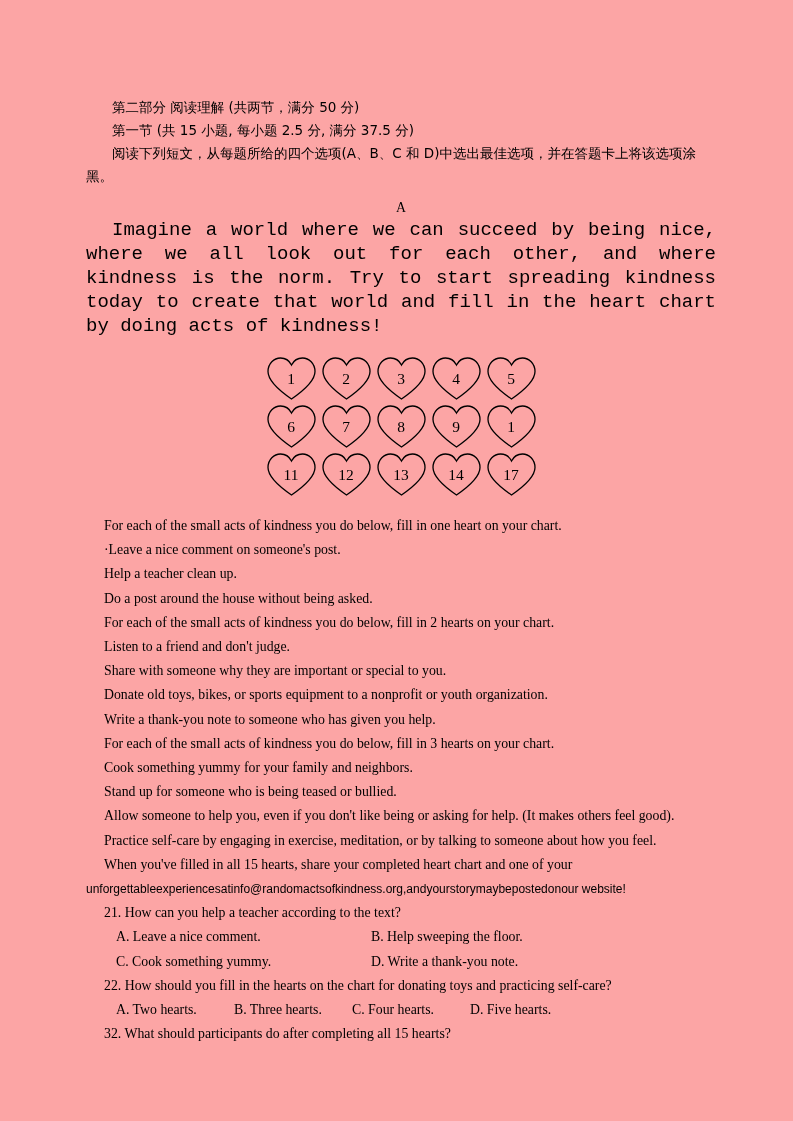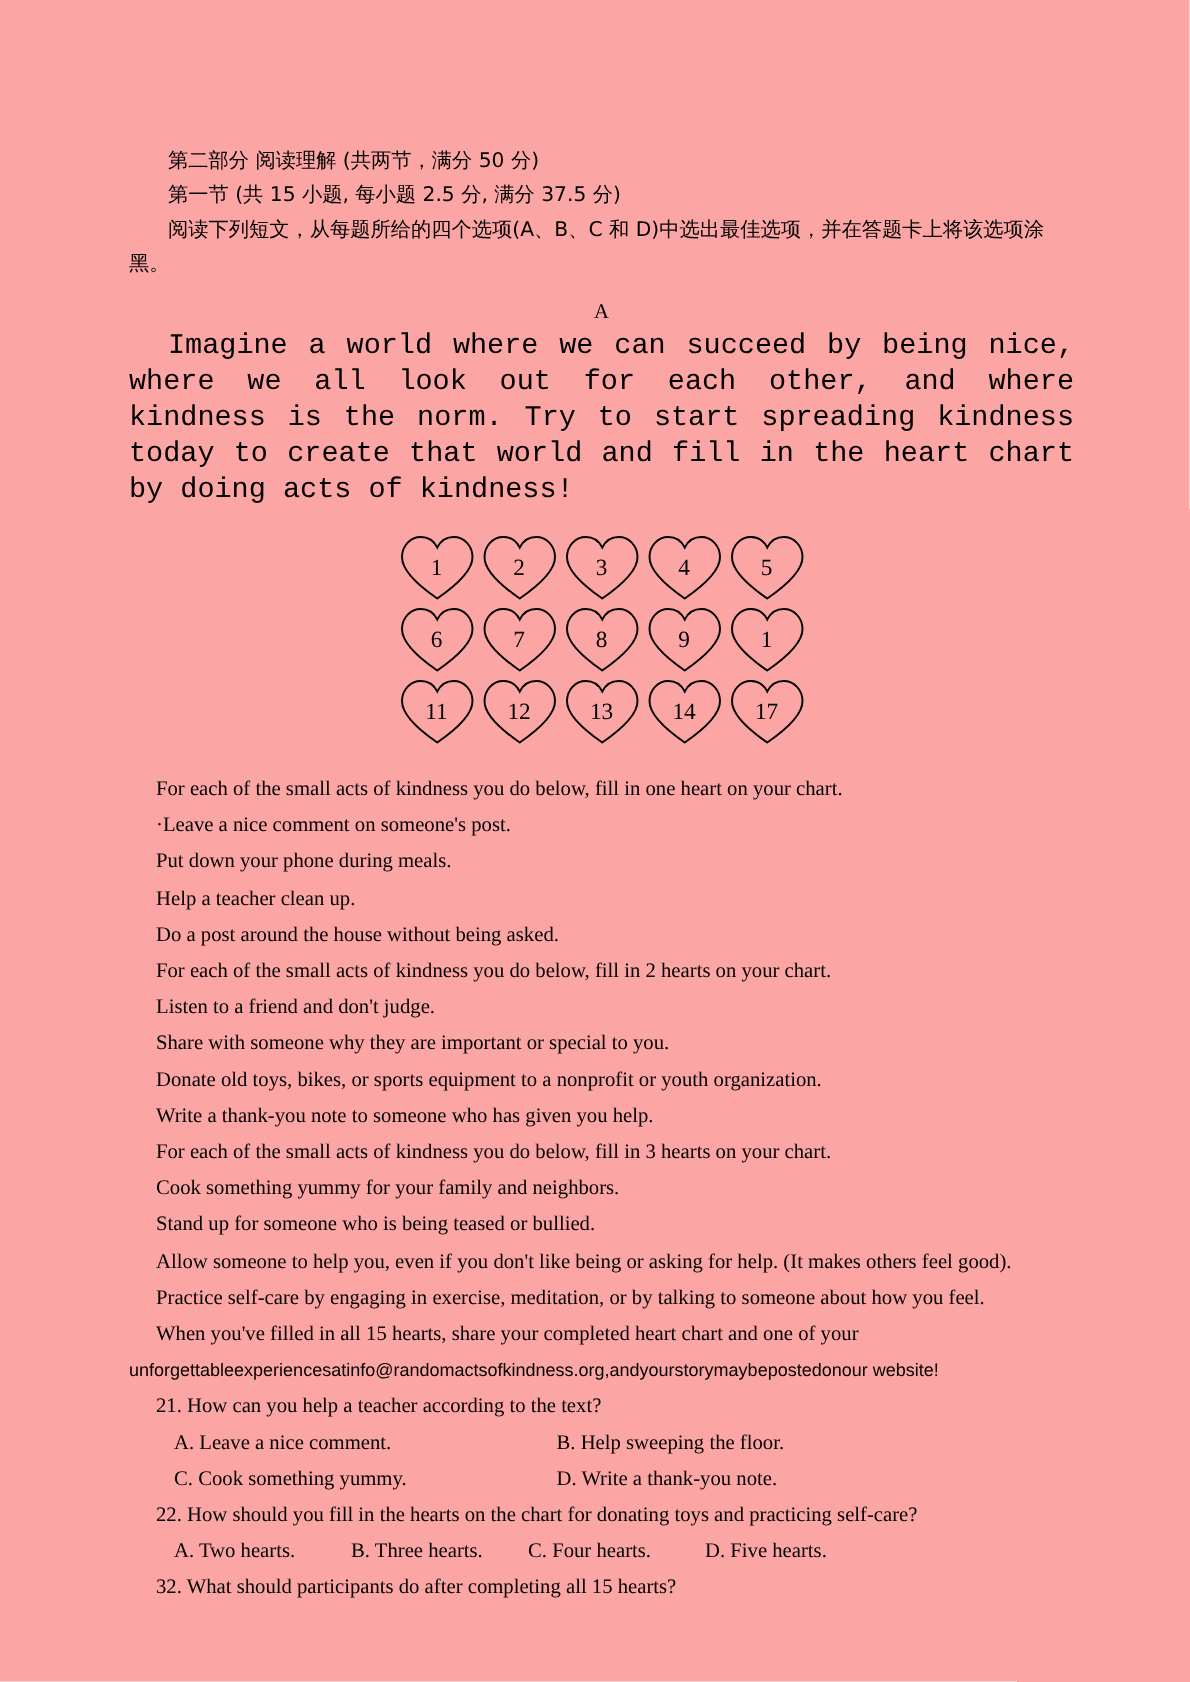--- a/index.html
+++ b/index.html
@@ -242,21 +242,20 @@
             <path d="M27.5 45 C13 35 4 26 4 17.5 C4 9.5 10 4 16.5 4 C21.5 4 25.5 7 27.5 11 C29.5 7 33.5 4 38.5 4 C45 4 51 9.5 51 17.5 C51 26 42 35 27.5 45 Z" fill="none" stroke="#000" stroke-width="1.3"></path>
           </svg>
           <span>17</span>
         </div>
       </div>
     </div>
 
     <div class="list">
       <div class="line">For each of the small acts of kindness you do below, fill in one heart on your chart.</div>
       <div class="line">·Leave a nice comment on someone's post.</div>
-      <div class="line">Put down your phone during meals.</div>
       <div class="line">Help a teacher clean up.</div>
       <div class="line">Do a post around the house without being asked.</div>
       <div class="line">For each of the small acts of kindness you do below, fill in 2 hearts on your chart.</div>
       <div class="line">Listen to a friend and don't judge.</div>
       <div class="line">Share with someone why they are important or special to you.</div>
       <div class="line">Donate old toys, bikes, or sports equipment to a nonprofit or youth organization.</div>
       <div class="line">Write a thank-you note to someone who has given you help.</div>
       <div class="line">For each of the small acts of kindness you do below, fill in 3 hearts on your chart.</div>
       <div class="line">Cook something yummy for your family and neighbors.</div>
       <div class="line">Stand up for someone who is being teased or bullied.</div>

